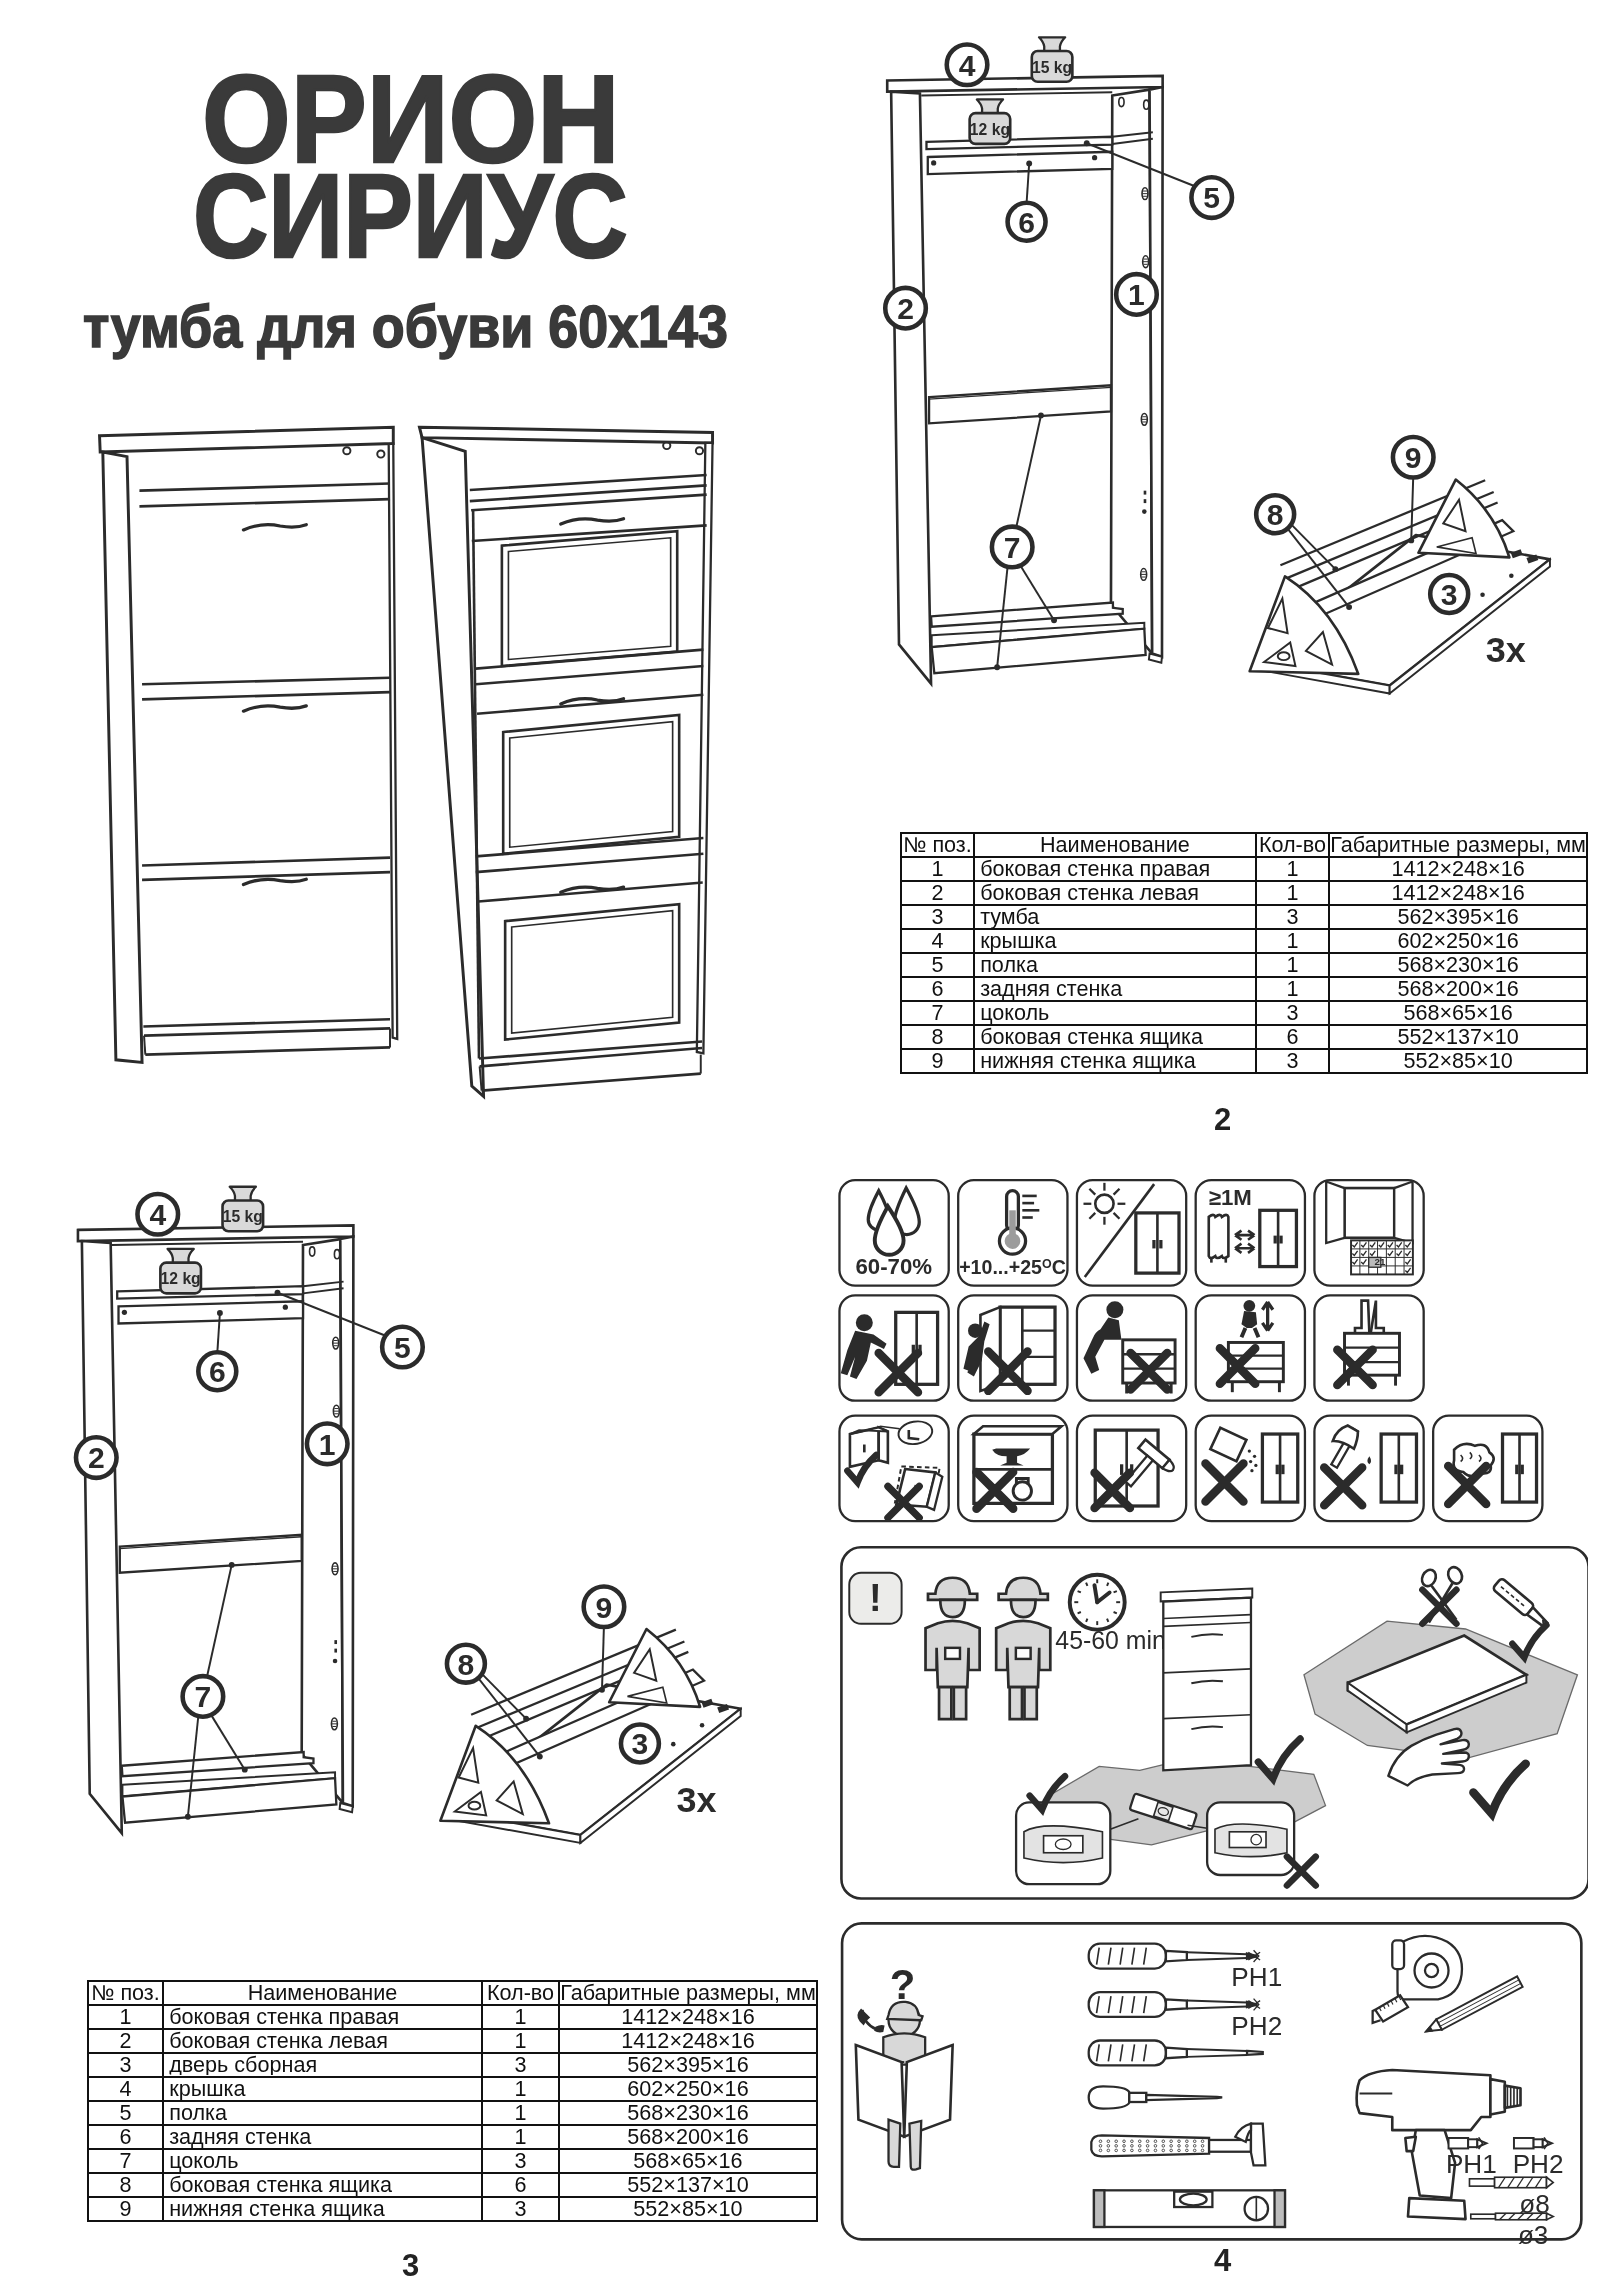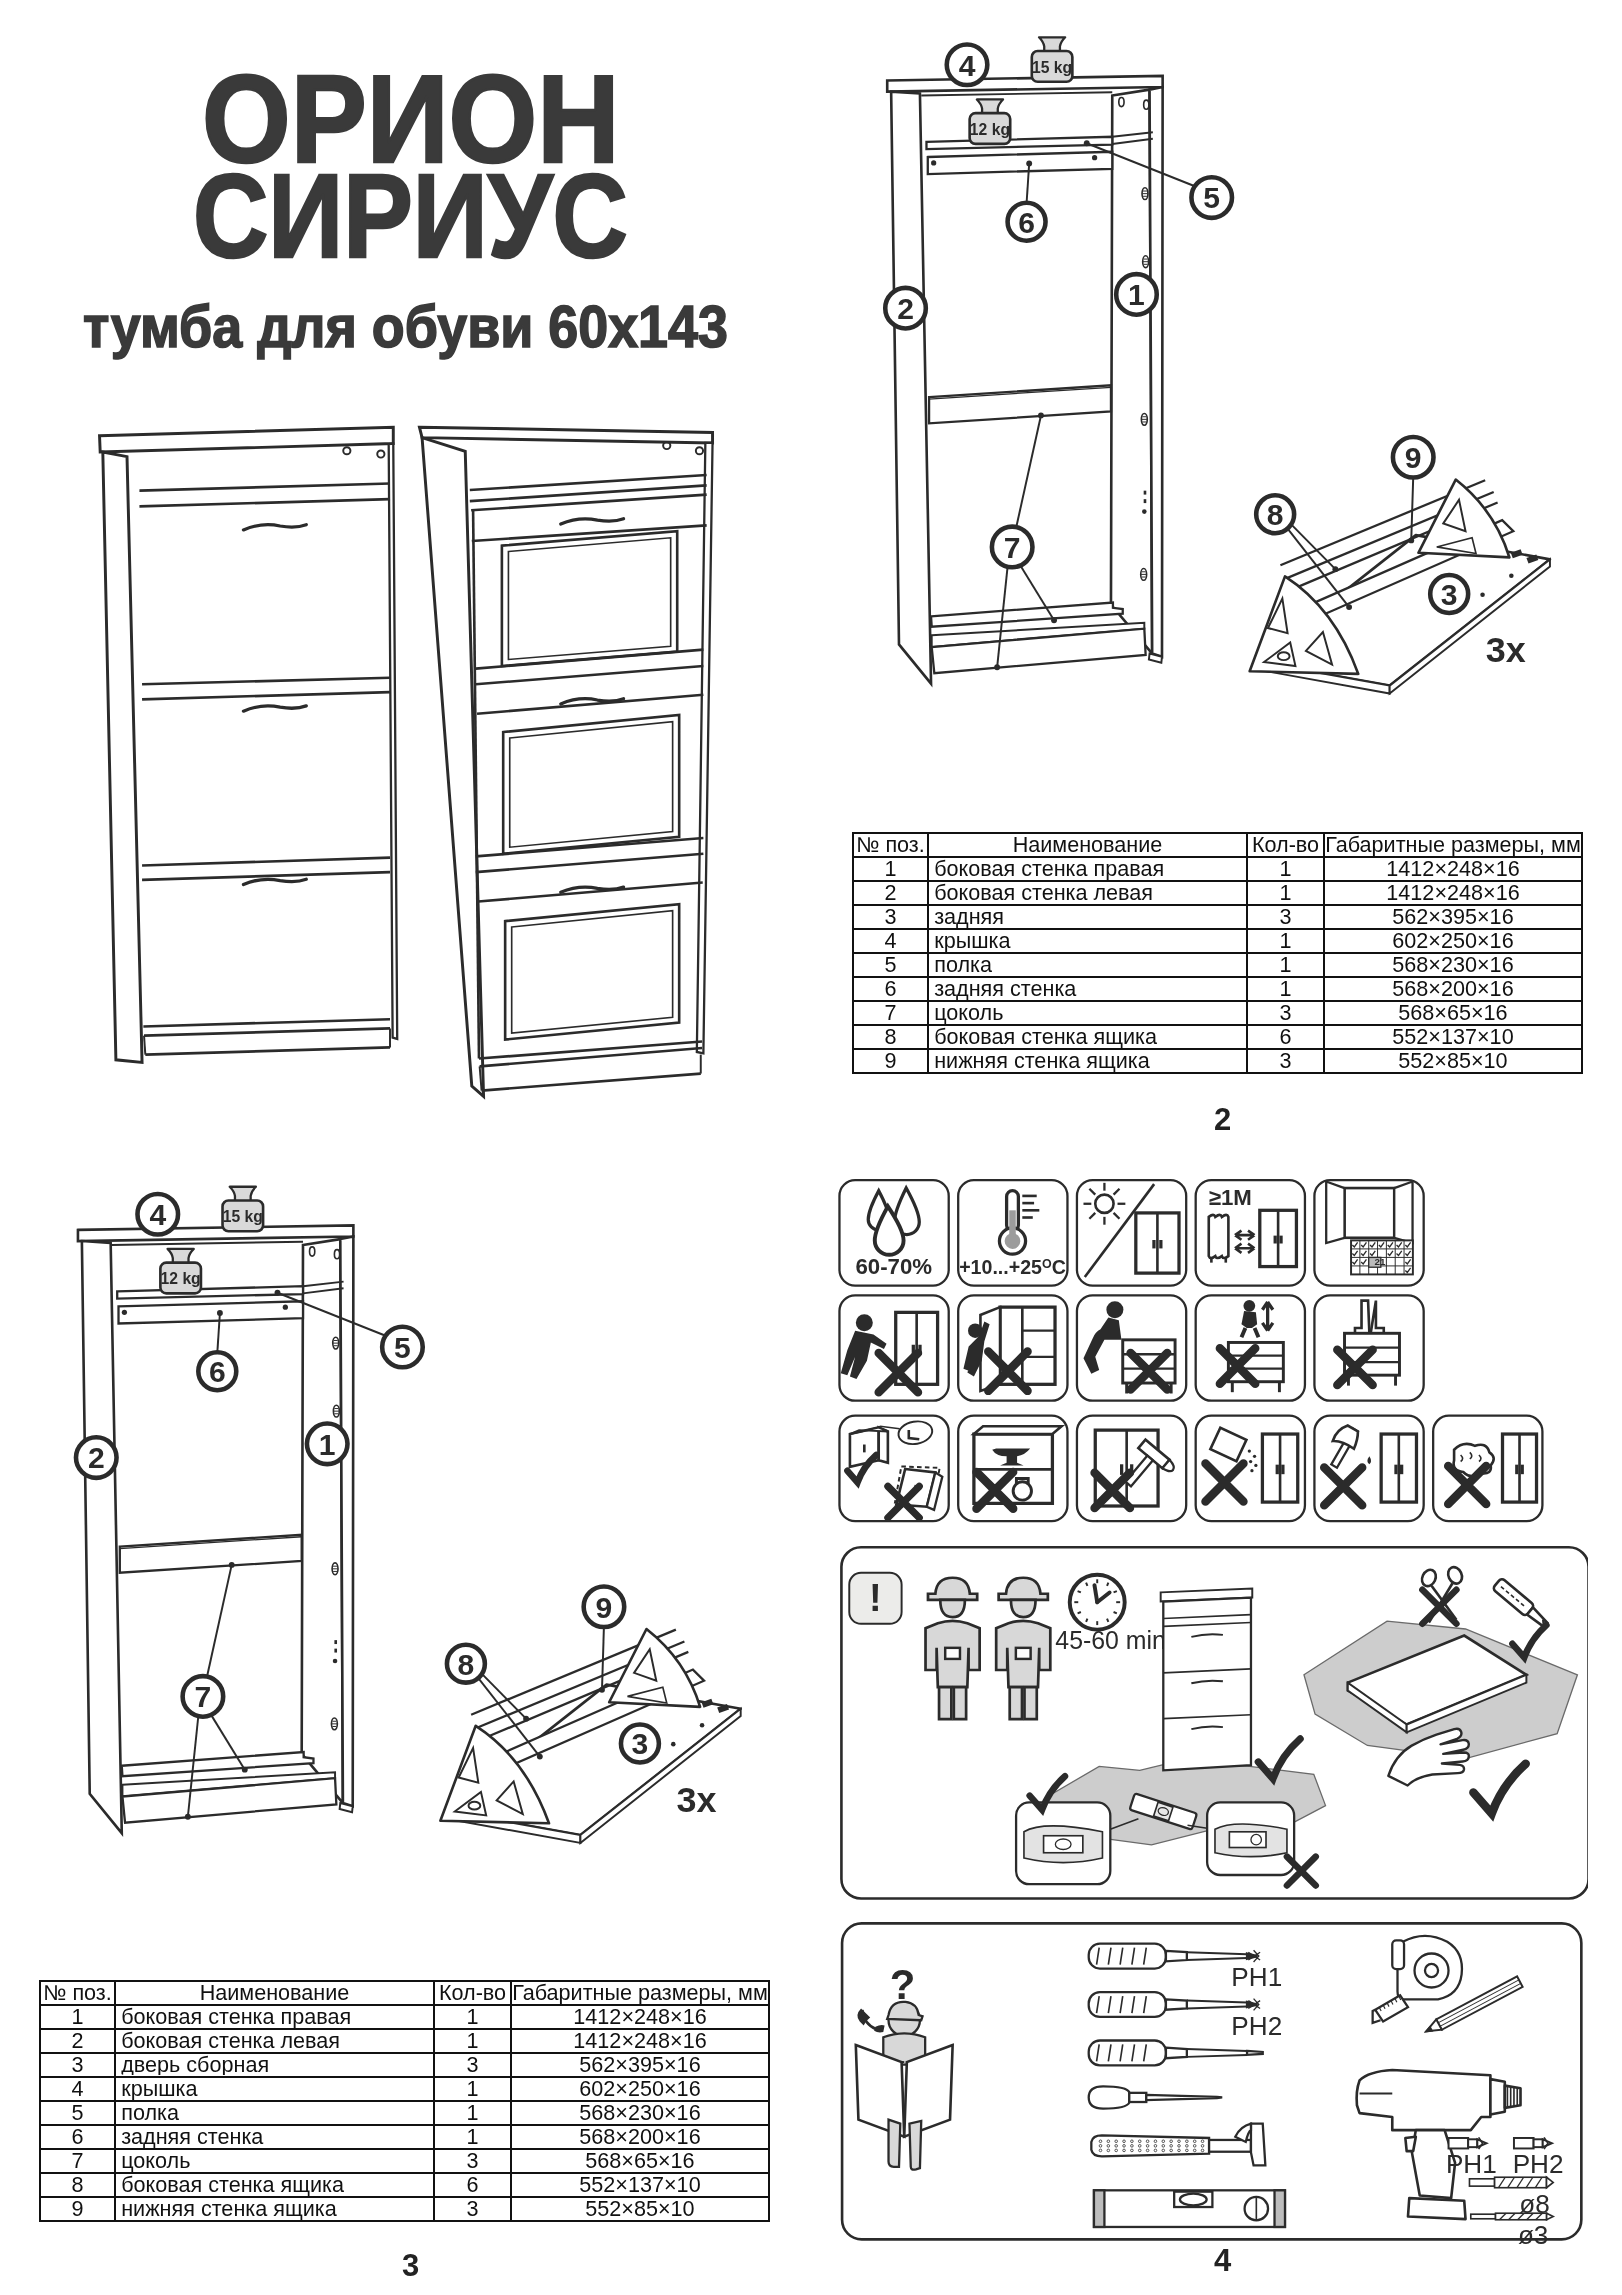--- a/index.html
+++ b/index.html
@@ -1,19 +1,19 @@
 <!DOCTYPE html>
 <html style="font-size:10.5px"><head><meta charset="utf-8">
 <style>
 html,body{margin:0;padding:0;background:#fff;}
 #page{position:relative;width:1588px;height:2295px;background:#fff;overflow:hidden;
  font-family:"Liberation Sans",sans-serif;color:#2b2b2b;}
 .abs{position:absolute;}
 .ttl{font-weight:bold;color:#3a3a3a;white-space:nowrap;}
-table.parts{border-collapse:collapse;table-layout:fixed;font-family:"Liberation Sans",sans-serif;}
+table.parts{border-collapse:collapse;table-layout:fixed;font-family:"Liberation Sans",sans-serif;margin-left:48px;}
 table.parts td{border:2px solid #111;padding:0;font-size:21.6px;color:#111;
  white-space:nowrap;overflow:hidden;height:22px;line-height:22px;}
 .pgnum{position:absolute;font-weight:bold;font-size:31px;color:#222;}
 </style></head>
 <body>
 <div id="page">
 
 <div class="abs ttl" style="left:202px;top:57px;font-size:124px;line-height:1;-webkit-text-stroke:2.6px #3a3a3a;transform:scaleX(0.919);transform-origin:left top;">ОРИОН</div>
 <div class="abs ttl" style="left:193px;top:156px;font-size:119px;line-height:1;-webkit-text-stroke:2.6px #3a3a3a;transform:scaleX(0.876);transform-origin:left top;">СИРИУС</div>
 <div class="abs ttl" style="left:83px;top:297px;font-size:60px;line-height:1;-webkit-text-stroke:1.6px #3a3a3a;transform:scaleX(0.897);transform-origin:left top;">тумба для обуви 60х143</div>
@@ -39,21 +39,21 @@
             <td style="text-align:center;">1412×248×16</td>
           </tr>
           <tr>
             <td style="text-align:center;">2</td>
             <td style="padding-left:5.2px;">боковая стенка левая</td>
             <td style="text-align:center;">1</td>
             <td style="text-align:center;">1412×248×16</td>
           </tr>
           <tr>
             <td style="text-align:center;">3</td>
-            <td style="padding-left:5.2px;">задняя</td>
+            <td style="padding-left:5.2px;">тумба</td>
             <td style="text-align:center;">3</td>
             <td style="text-align:center;">562×395×16</td>
           </tr>
           <tr>
             <td style="text-align:center;">4</td>
             <td style="padding-left:5.2px;">крышка</td>
             <td style="text-align:center;">1</td>
             <td style="text-align:center;">602×250×16</td>
           </tr>
           <tr>

